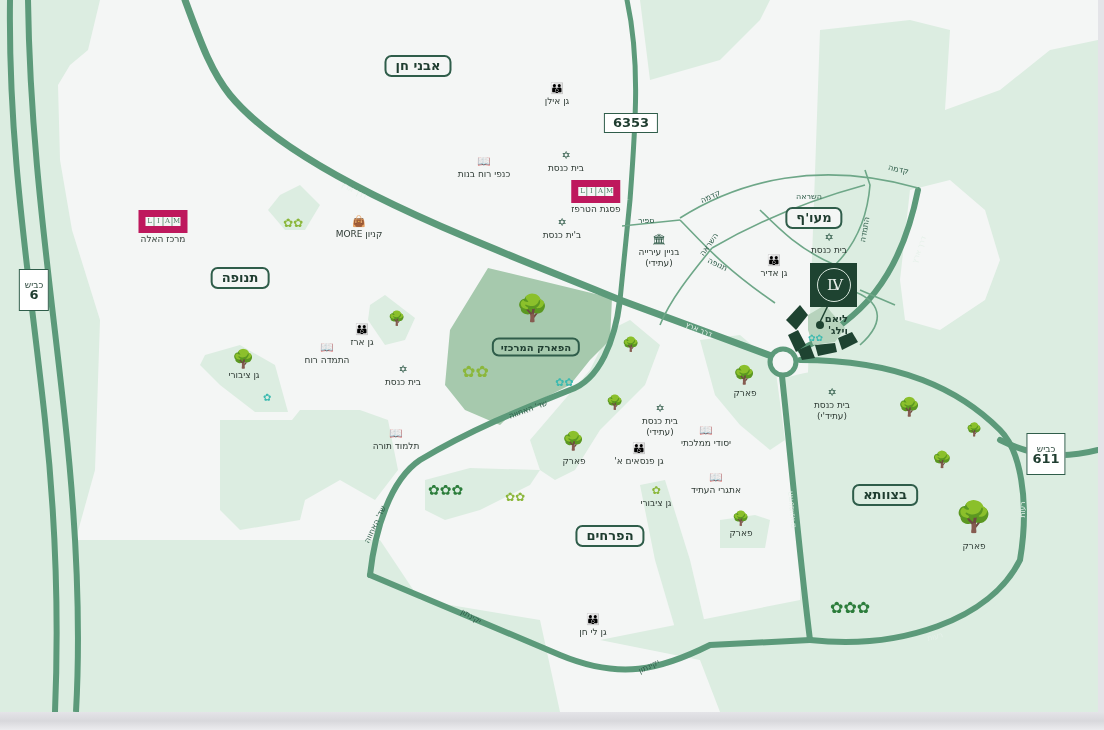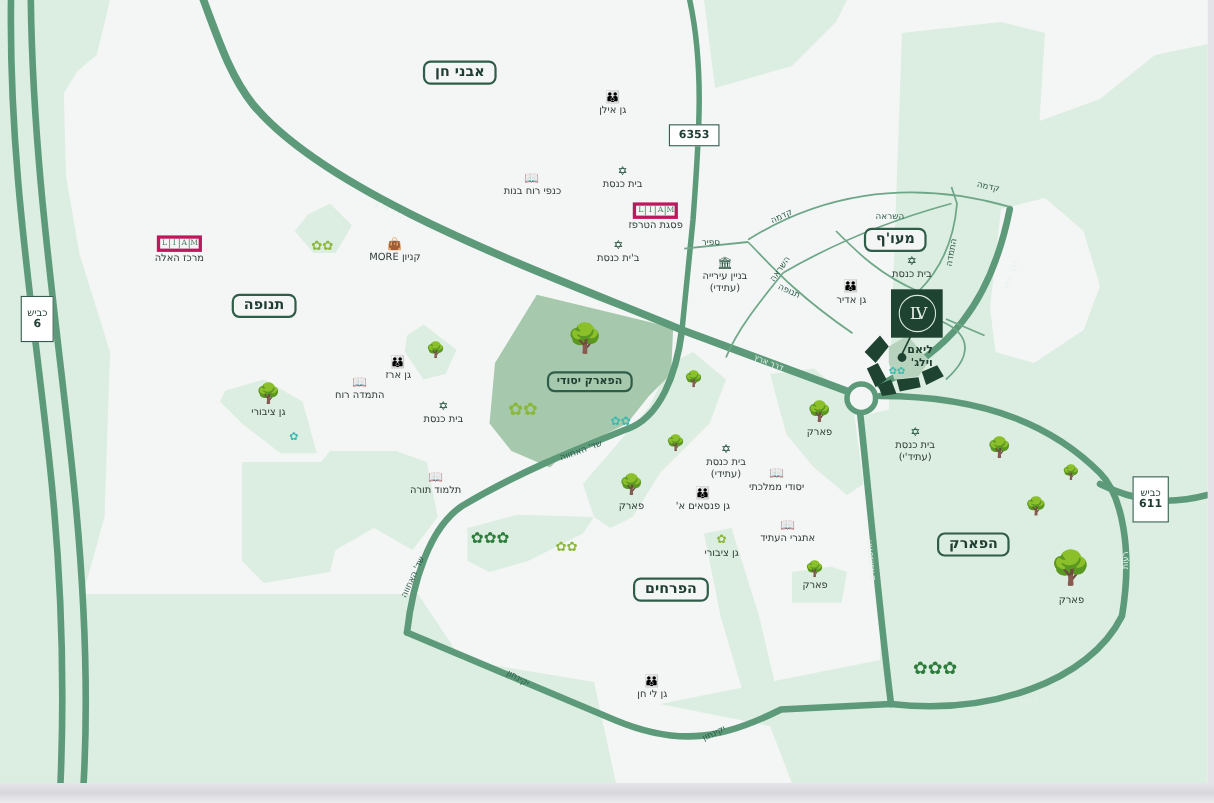--- a/index.html
+++ b/index.html
@@ -8,24 +8,24 @@
   .bottom-bar { position:absolute; left:0; top:712px; width:1104px; height:18px; background:linear-gradient(#e4e4e8,#d8d8dc 50%,#ececef); }
   .right-edge { position:absolute; left:1098px; top:0; width:6px; height:712px; background:#e4e4e8; }
   svg.layer { position:absolute; left:0; top:0; }
   .poi { position:absolute; transform:translate(-50%,0); text-align:center; }
   .poi .ic { display:block; font-size:11px; color:#1f4d3a; line-height:12px; height:13px; }
   .poi .tx { display:block; font-size:9px; color:#2f3b35; line-height:11px; white-space:nowrap; direction:rtl; }
   .hood { position:absolute; transform:translate(-50%,-50%); padding:1px 9px 2px; border:2px solid #2f5d4a; border-radius:7px; background:#f4f6f5; font-weight:bold; font-size:13px; color:#1f3d30; white-space:nowrap; direction:rtl; }
   .hood.on-green { background:#dcede1; }
   .hood.park { background:#a6c9ad; font-size:10px; padding:2px 7px; }
   .road-sign { position:absolute; transform:translate(-50%,-50%); background:#fff; border:1.5px solid #2f5d4a; font-size:9px; color:#1f3d30; text-align:center; line-height:10px; padding:10px 5px; white-space:nowrap; }
-  .road-sign b { display:block; font-size:10px; }
+  .road-sign b { display:block; font-size:13px; }
   .street { position:absolute; font-size:8px; color:#2f5d4a; white-space:nowrap; direction:rtl; transform-origin:center; }
   .street.on-road { color:#e6f1ea; font-size:7.5px; }
-  .liam-badge { display:inline-block; border:3px solid #be185d; font-size:7px; letter-spacing:0; color:#4c7a61; font-family:"DejaVu Serif", serif; margin-bottom:1px; }
+  .liam-badge { display:inline-block; border:7px solid #be185d; font-size:7px; letter-spacing:0; color:#4c7a61; font-family:"DejaVu Serif", serif; margin-bottom:1px; }
   .liam-badge span { display:inline-block; width:8px; border-right:1px solid #7aa08a; text-align:center; line-height:9px; }
   .liam-badge span:last-child { border-right:none; }
   .lv-logo { position:absolute; left:810px; top:263px; width:47px; height:44px; background:#1e4331; display:flex; align-items:center; justify-content:center; }
   .lv-logo .ring { width:32px; height:32px; border:1px solid #d8e6dc; border-radius:50%; display:flex; align-items:center; justify-content:center; color:#e8f0ea; font-family:"DejaVu Serif", serif; font-size:15px; letter-spacing:-3px; }
   .project-name { position:absolute; left:818px; top:313px; font-weight:bold; font-size:10px; color:#1f3d30; line-height:12px; direction:rtl; text-align:right; width:30px; }
 </style>
 </head>
 <body>
 
 <div id="map">
@@ -100,22 +100,22 @@
   </div>
   <div class="project-name">
     <div>ליאם</div>
     <div>וילג'</div>
   </div>
 
   <div class="hood" style="left:418px;top:66px">אבני חן</div>
   <div class="hood" style="left:240px;top:278px">תנופה</div>
   <div class="hood" style="left:814px;top:218px">מעו'ף</div>
   <div class="hood" style="left:610px;top:536px">הפרחים</div>
-  <div class="hood on-green" style="left:885px;top:495px">הפארק</div>
-  <div class="hood park" style="left:536px;top:347px">הפארק יסודי</div>
+  <div class="hood on-green" style="left:885px;top:495px">בצוותא</div>
+  <div class="hood park" style="left:536px;top:347px">הפארק המרכזי</div>
 
   <div style="position:absolute;left:516px;top:295px;font-size:26px;line-height:26px;color:#6aa84f">🌳</div>
 
   <div class="road-sign" style="left:34px;top:290px">
     <span>כביש</span>
     <b>6</b>
   </div>
   <div class="road-sign" style="left:631px;top:123px;padding:4px 8px">
     <b>6353</b>
   </div>

